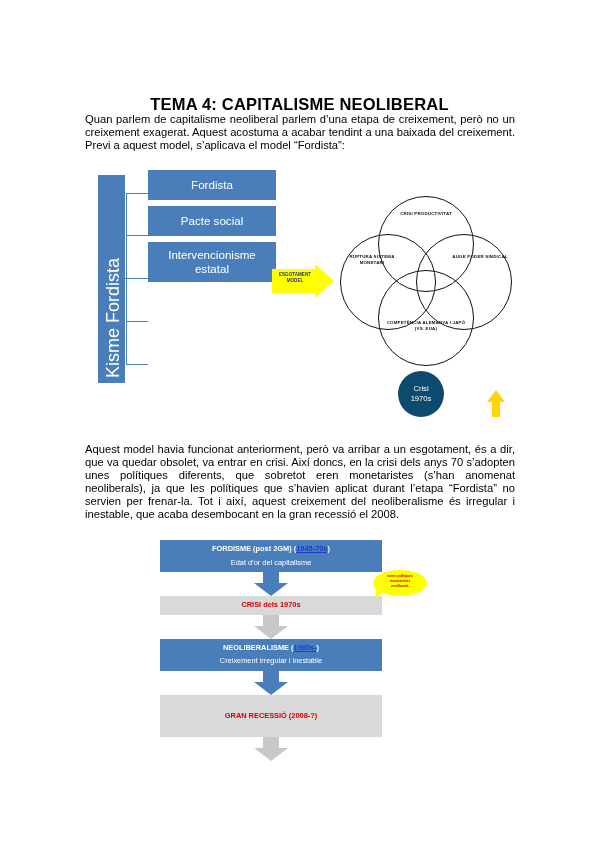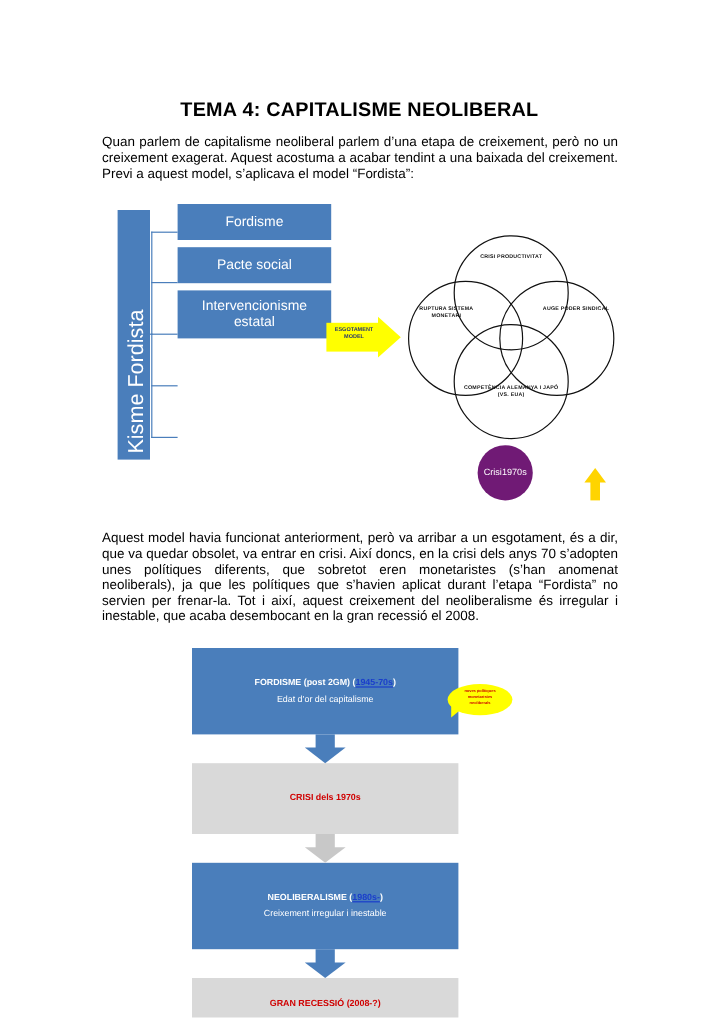--- a/index.html
+++ b/index.html
@@ -9,21 +9,21 @@
     background:#ffffff;
     font-family: "Liberation Sans", sans-serif;
     color:#000;
     position:relative;
     overflow:hidden;
   }
   .page { position:relative; width:599px; height:848px; padding:0; }
 
   
   .doc-title {
-    position:absolute; left:0; top:72px; width:599px;
+    position:absolute; left:0; top:84px; width:599px;
     text-align:center;
     font-size:16.5px; font-weight:bold; letter-spacing:0.2px;
   }
 
   
   .para {
     position:absolute; left:85px; width:430px;
     font-size:11.2px; line-height:13px;
     text-align:justify;
   }
@@ -105,38 +105,38 @@
     font-size:4.4px; line-height:6px; font-weight:bold; letter-spacing:0.2px;
   }
   .venn .lab-top  { left:48px; top:15px;  width:76px; }
   .venn .lab-left { left:4px;  top:58px;  width:56px; }
   .venn .lab-right{ left:112px;top:58px;  width:56px; }
   .venn .lab-bot  { left:44px; top:124px; width:84px; }
 
   
   .crisi {
     position:absolute; left:398px; top:371px; width:46px; height:46px;
-    border-radius:50%; background:#701a75; color:#ffffff;
-    display:flex; flex-direction:row; align-items:center; justify-content:center;
+    border-radius:50%; background:#0c4a6e; color:#ffffff;
+    display:flex; flex-direction:column; align-items:center; justify-content:center;
     font-size:7.6px; line-height:10px; text-align:center;
   }
   .up-arrow { position:absolute; left:487px; top:390px; width:18px; height:27px; }
   .up-arrow .head {
     position:absolute; left:0; top:0; width:0;height:0;
     border-left:9px solid transparent; border-right:9px solid transparent;
     border-bottom:12px solid #ffd400;
   }
   .up-arrow .stem {
     position:absolute; left:5px; top:11px; width:8px; height:16px; background:#ffd400;
   }
 
   
   .flow { position:absolute; left:160px; top:540px; width:280px; }
   .fl-box {
-    width:222px; margin-left:0px; padding:24px 8px;
+    width:222px; margin-left:0px; padding:4px 8px;
     text-align:center;
   }
   .fl-blue { background:#4a7ebb; }
   .fl-gray { background:#d9d9d9; }
   .fl-l1 { font-size:7.4px; line-height:10.5px; font-weight:bold; }
   .fl-l2 { font-size:7.4px; line-height:10.5px; margin-top:3px; }
   .fl-blue .fl-l1, .fl-blue .fl-l2 { color:#ffffff; }
   .fl-gray .fl-l1 { color:#d00000; }
   .fl-gray .fl-l2 { color:#000000; }
   .fl-link { color:#1a4fd0; text-decoration:underline; }
@@ -195,21 +195,21 @@
       <div class="stub" style="top:18px"></div>
       <div class="stub" style="top:60px"></div>
       <div class="stub" style="top:103px"></div>
       <div class="stub" style="top:146px"></div>
       <div class="stub" style="top:189px"></div>
       <div class="stem"></div>
     </div>
 
     <div class="f-boxes">
       <div class="f-box h1">
-        <span>Fordisme</span>
+        <span>Fordista</span>
       </div>
       <div class="f-box h1">
         <span>Pacte social</span>
       </div>
       <div class="f-box h2">
         <span>Intervencionisme estatal</span>
       </div>
     </div>
   </div>
 

